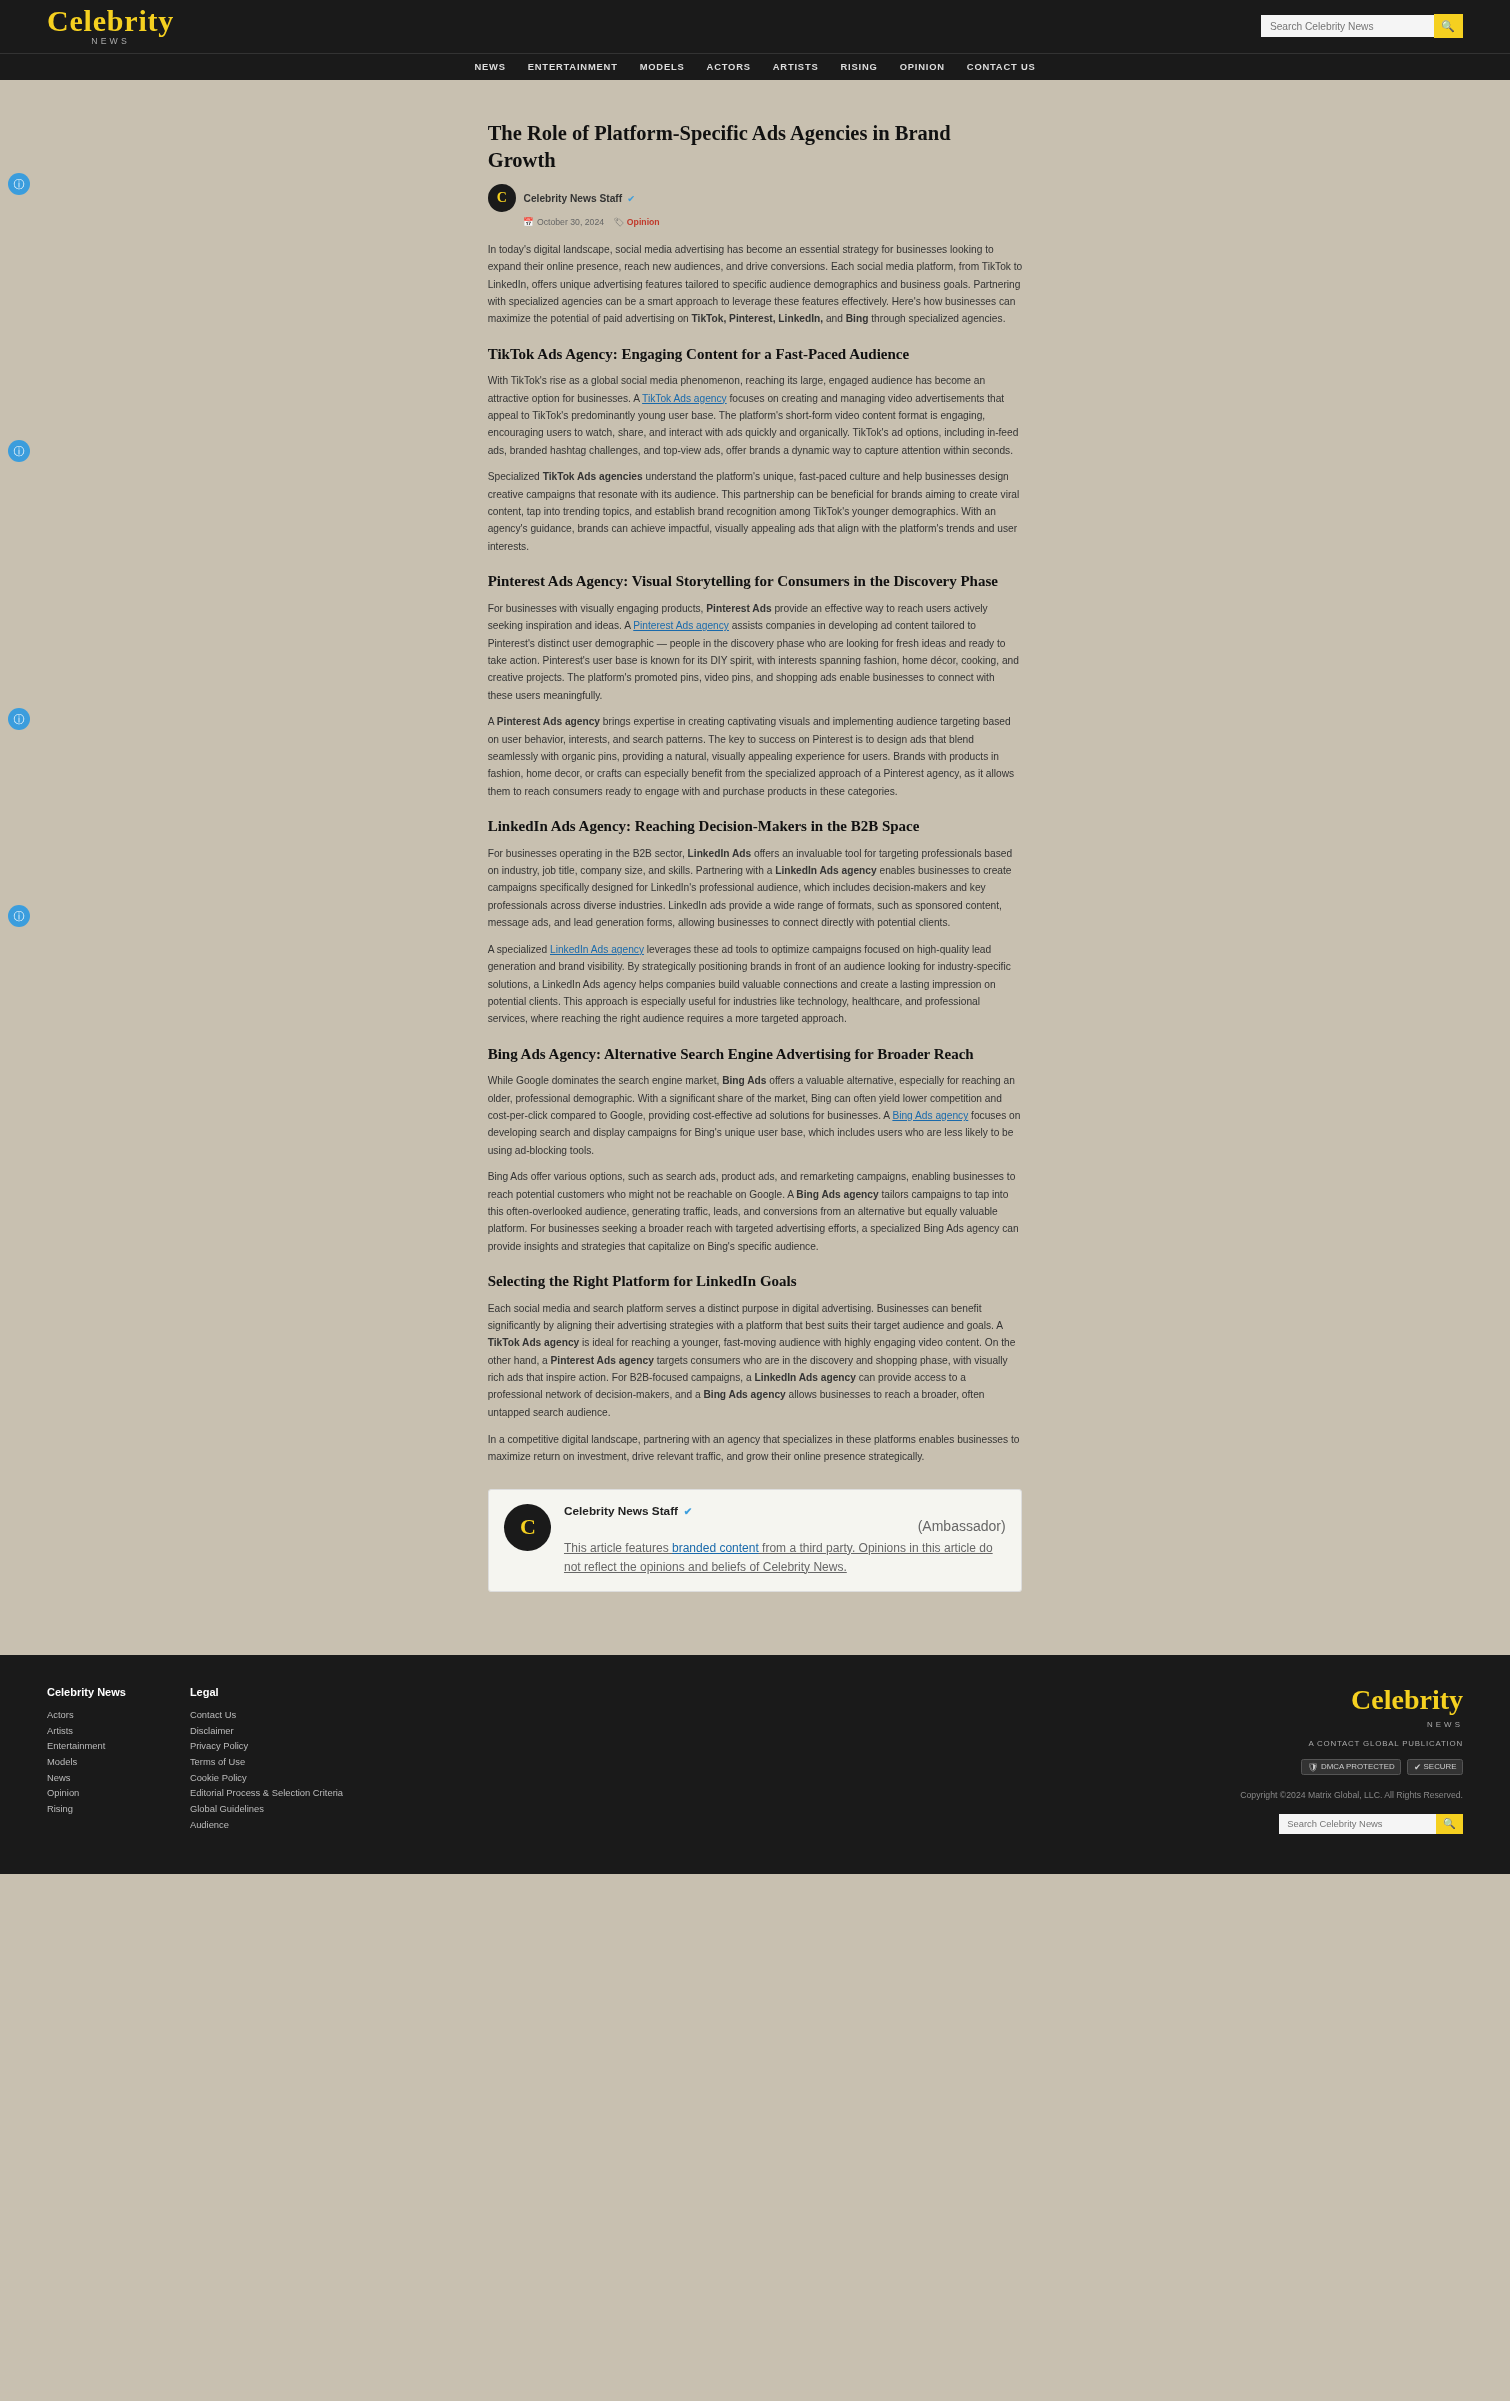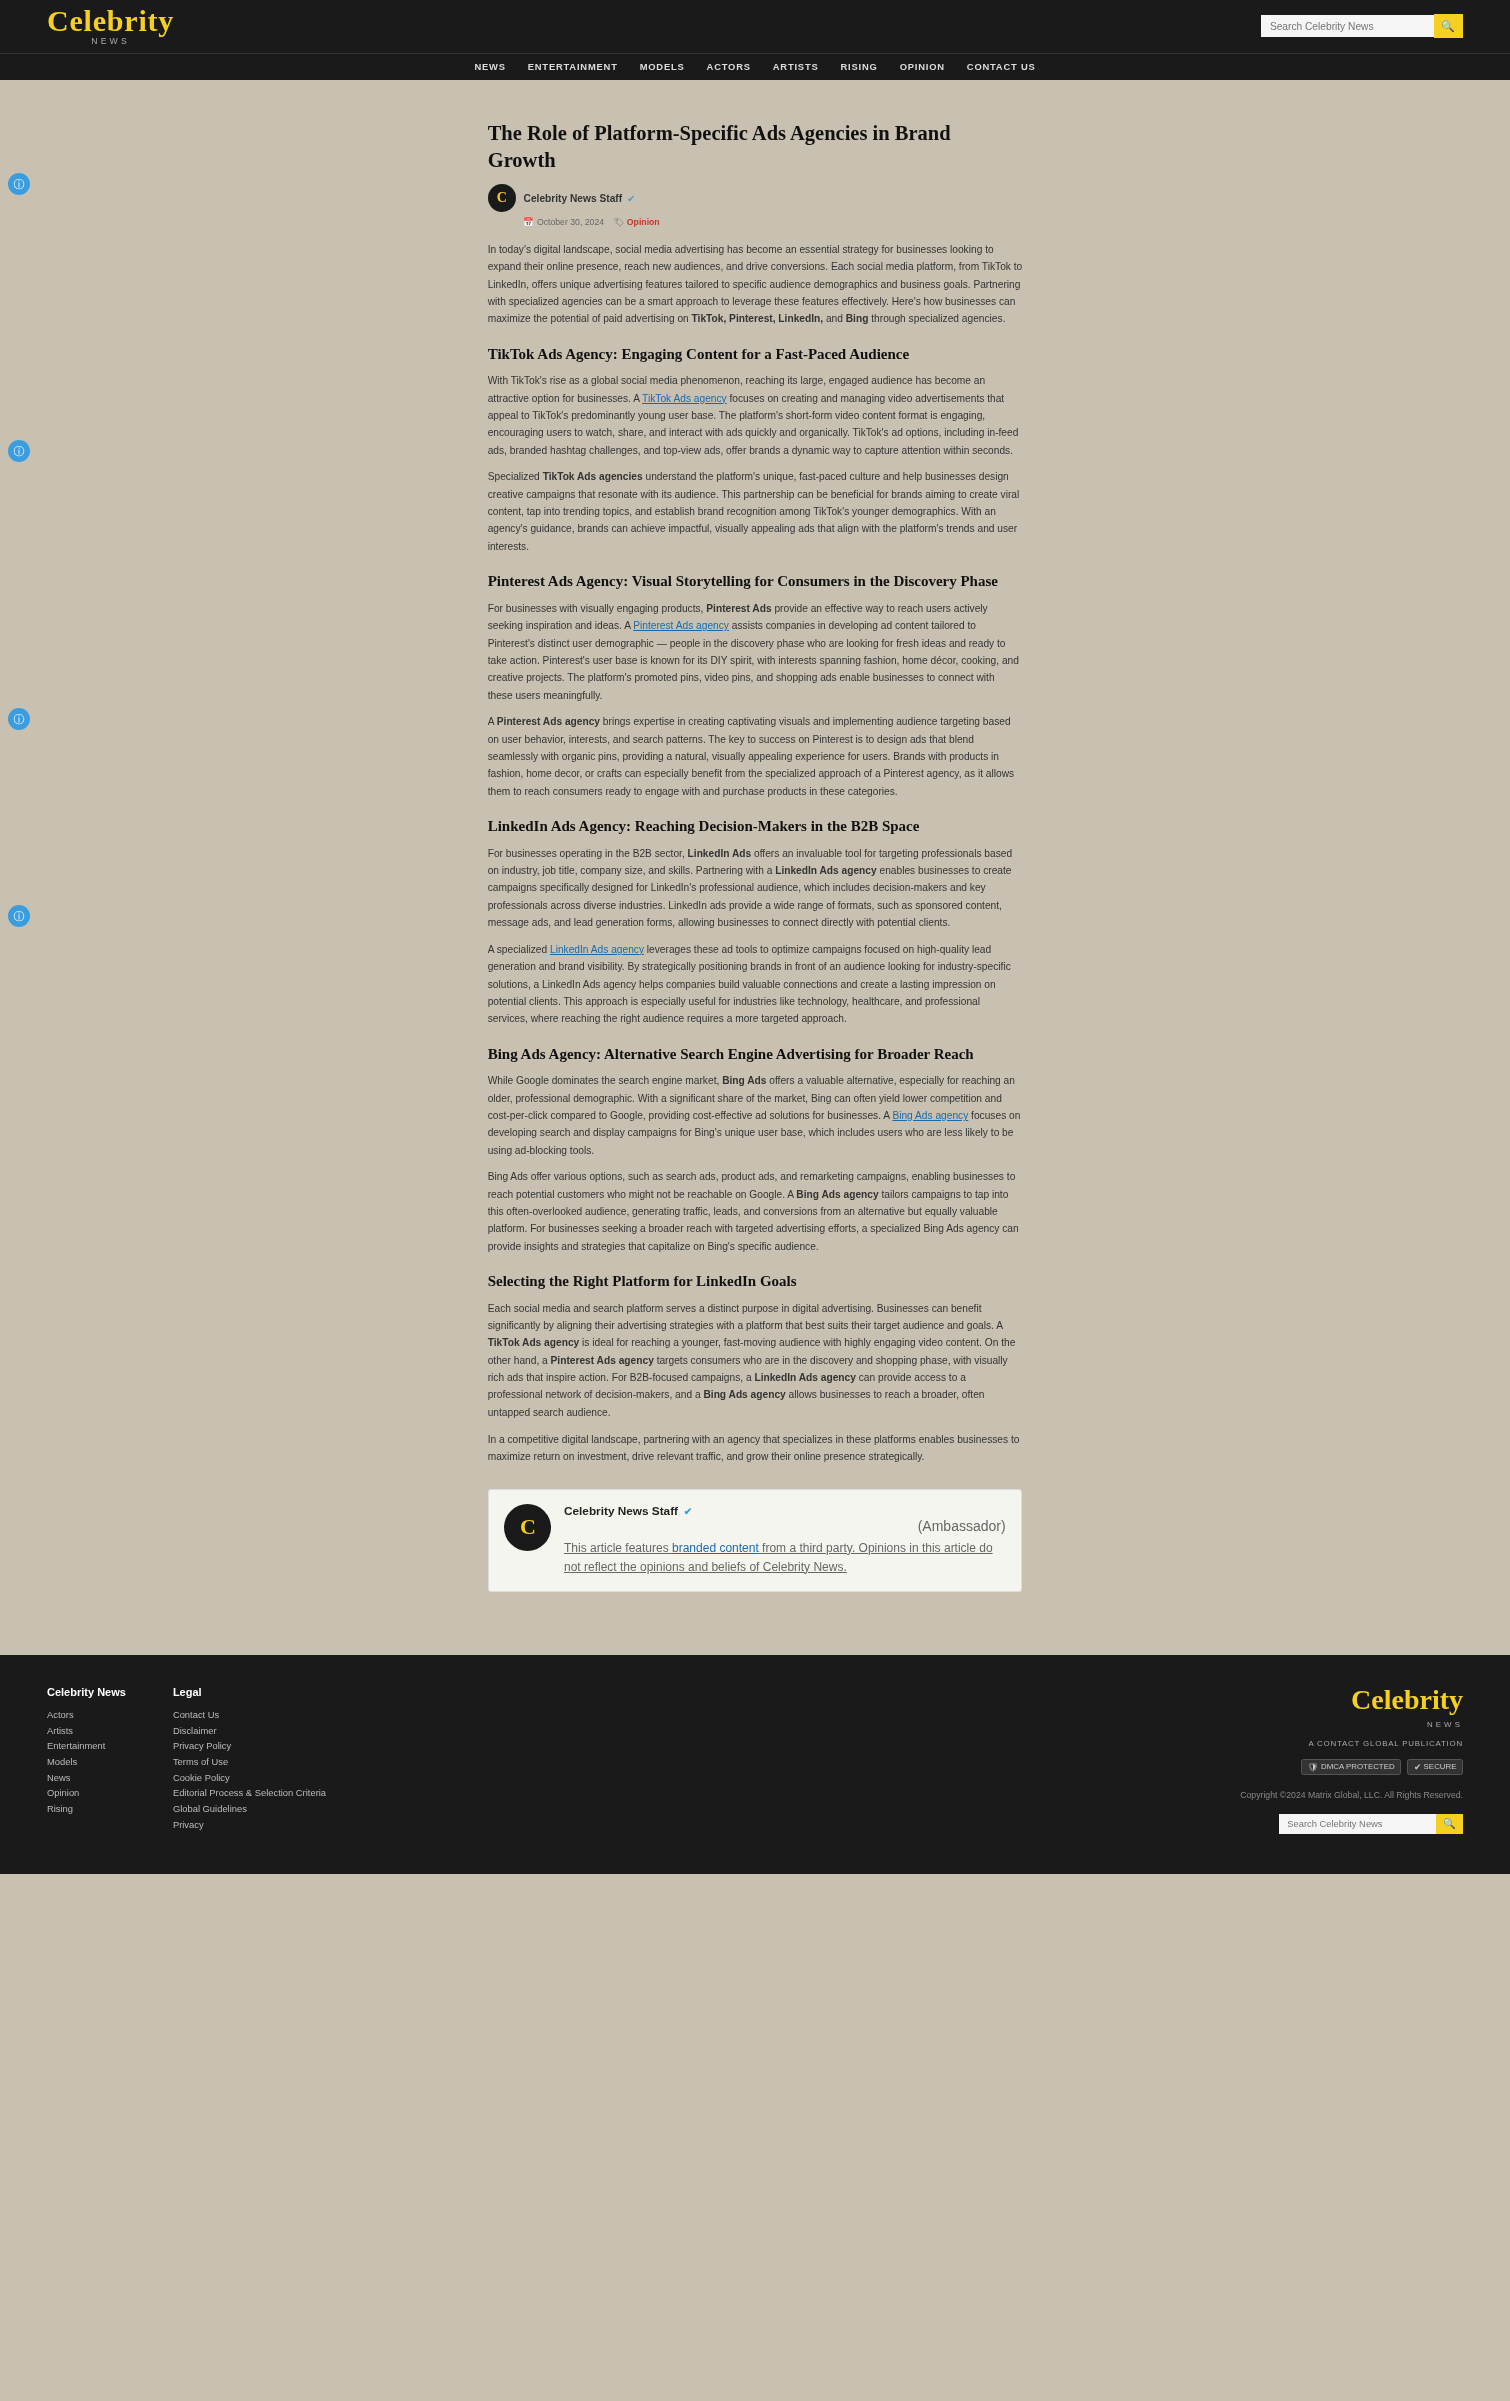--- a/index.html
+++ b/index.html
@@ -45,21 +45,21 @@
     #author-box-avatar { width: 47px; height: 47px; border-radius: 50%; background: #1a1a1a; display: flex; align-items: center; justify-content: center; font-size: 22px; font-weight: bold; color: #f5d020; font-family: Georgia, serif; flex-shrink: 0; }
     #author-box-name { font-size: 11.8px; font-weight: bold; color: #222; }
     #author-box-title { font-size: 14px; color: #666; margin-bottom: 4.7px; text-align: right; }
     #author-box-note { font-size: 12px; color: #666; line-height: 1.6; text-decoration: underline; }
 
     
     .side-icon { position: fixed; left: 7.9px; background: #3b9ddd; border-radius: 50%; width: 22px; height: 22px; display: flex; align-items: center; justify-content: center; color: white; font-size: 11px; cursor: pointer; }
 
     
     #footer { background: #1a1a1a; color: #bbb; padding: 31px 47px 15.7px; }
-    #footer-top { display: flex; gap: 47px; margin-bottom: 23.6px; }
+    #footer-top { display: flex; gap: 64px; margin-bottom: 23.6px; }
     #footer-col h4 { color: #fff; font-size: 11px; font-weight: bold; margin-bottom: 11px; }
     #footer-col ul { list-style: none; }
     #footer-col ul li { margin-bottom: 4.7px; font-size: 9.4px; color: #bbb; cursor: pointer; }
 
     #footer-right { margin-left: auto; display: flex; flex-direction: column; align-items: flex-end; gap: 6.3px; }
     #footer-logo-text { font-family: Georgia, serif; font-size: 28px; font-weight: bold; color: #f5d020; line-height: 1; }
     #footer-logo-sub { font-size: 7.9px; color: #aaa; letter-spacing: 3.1px; text-transform: uppercase; margin-bottom: 3.1px; }
     #footer-tagline { font-size: 7.9px; color: #aaa; letter-spacing: 0.8px; }
 
     #footer-badges { display: flex; gap: 6.3px; margin-top: 4.7px; }
@@ -203,21 +203,21 @@
     <div id="footer-col">
       <h4>Legal</h4>
       <ul>
         <li>Contact Us</li>
         <li>Disclaimer</li>
         <li>Privacy Policy</li>
         <li>Terms of Use</li>
         <li>Cookie Policy</li>
         <li>Editorial Process &amp; Selection Criteria</li>
         <li>Global Guidelines</li>
-        <li>Privacy</li>
+        <li>Audience</li>
       </ul>
     </div>
 
     <div id="footer-right">
       <div id="footer-logo-text">Celebrity</div>
       <div id="footer-logo-sub">NEWS</div>
       <div id="footer-tagline">A CONTACT GLOBAL PUBLICATION</div>
       <div id="footer-badges">
         <div class="badge">
           <span class="badge-icon">🛡</span>

